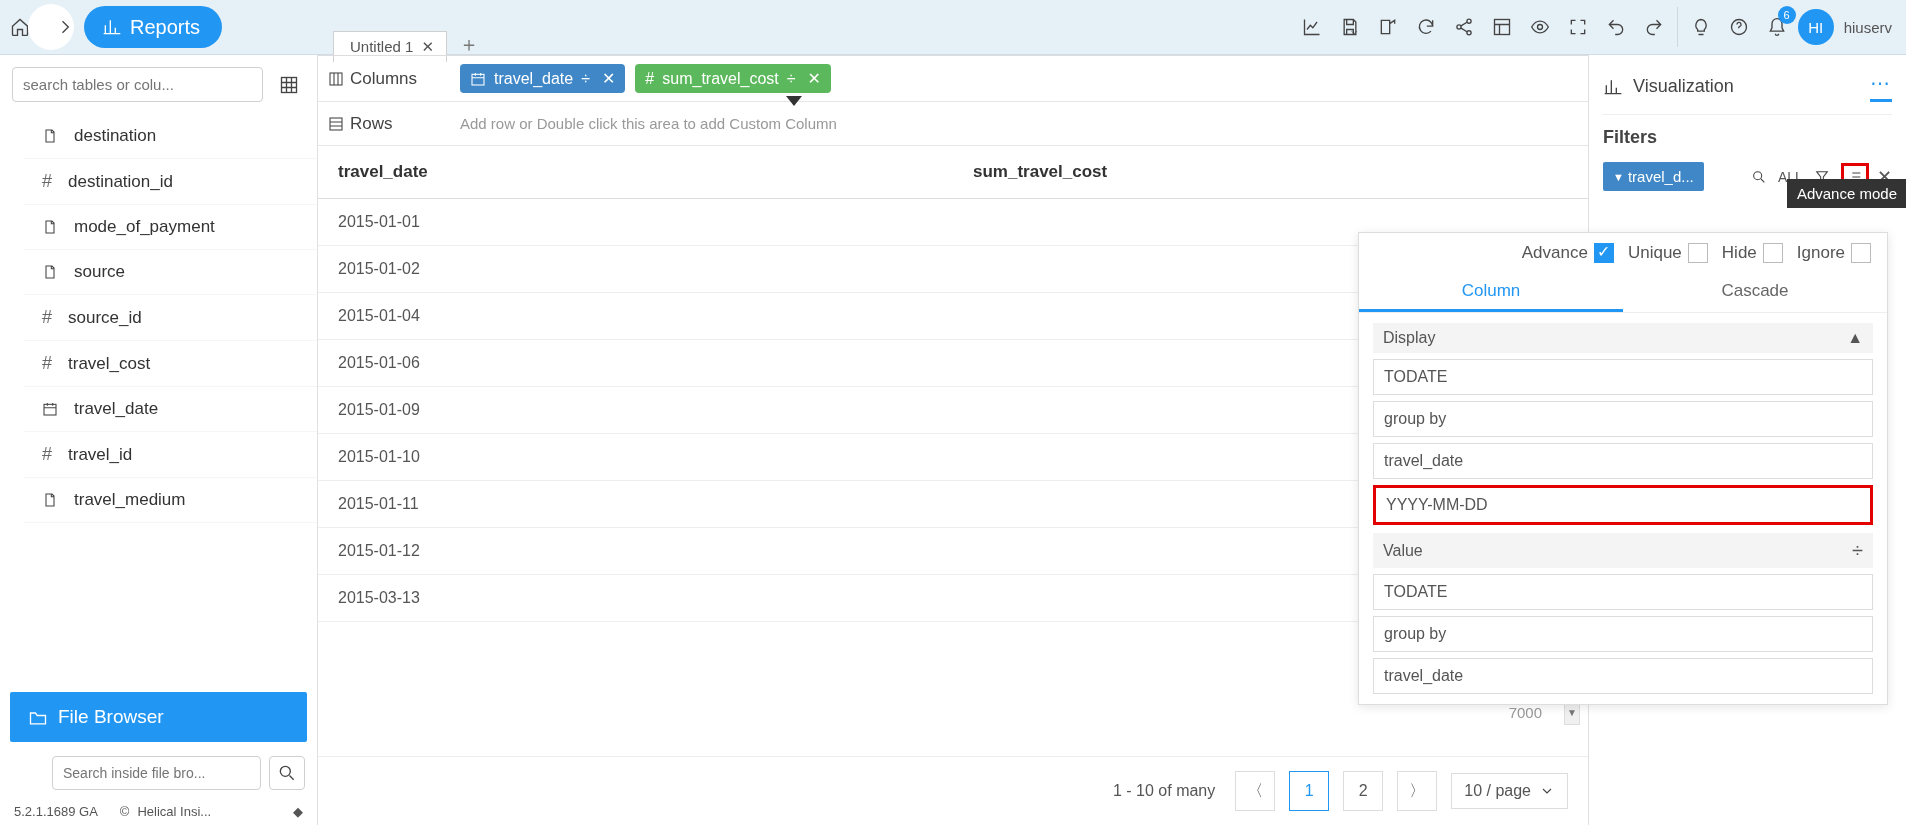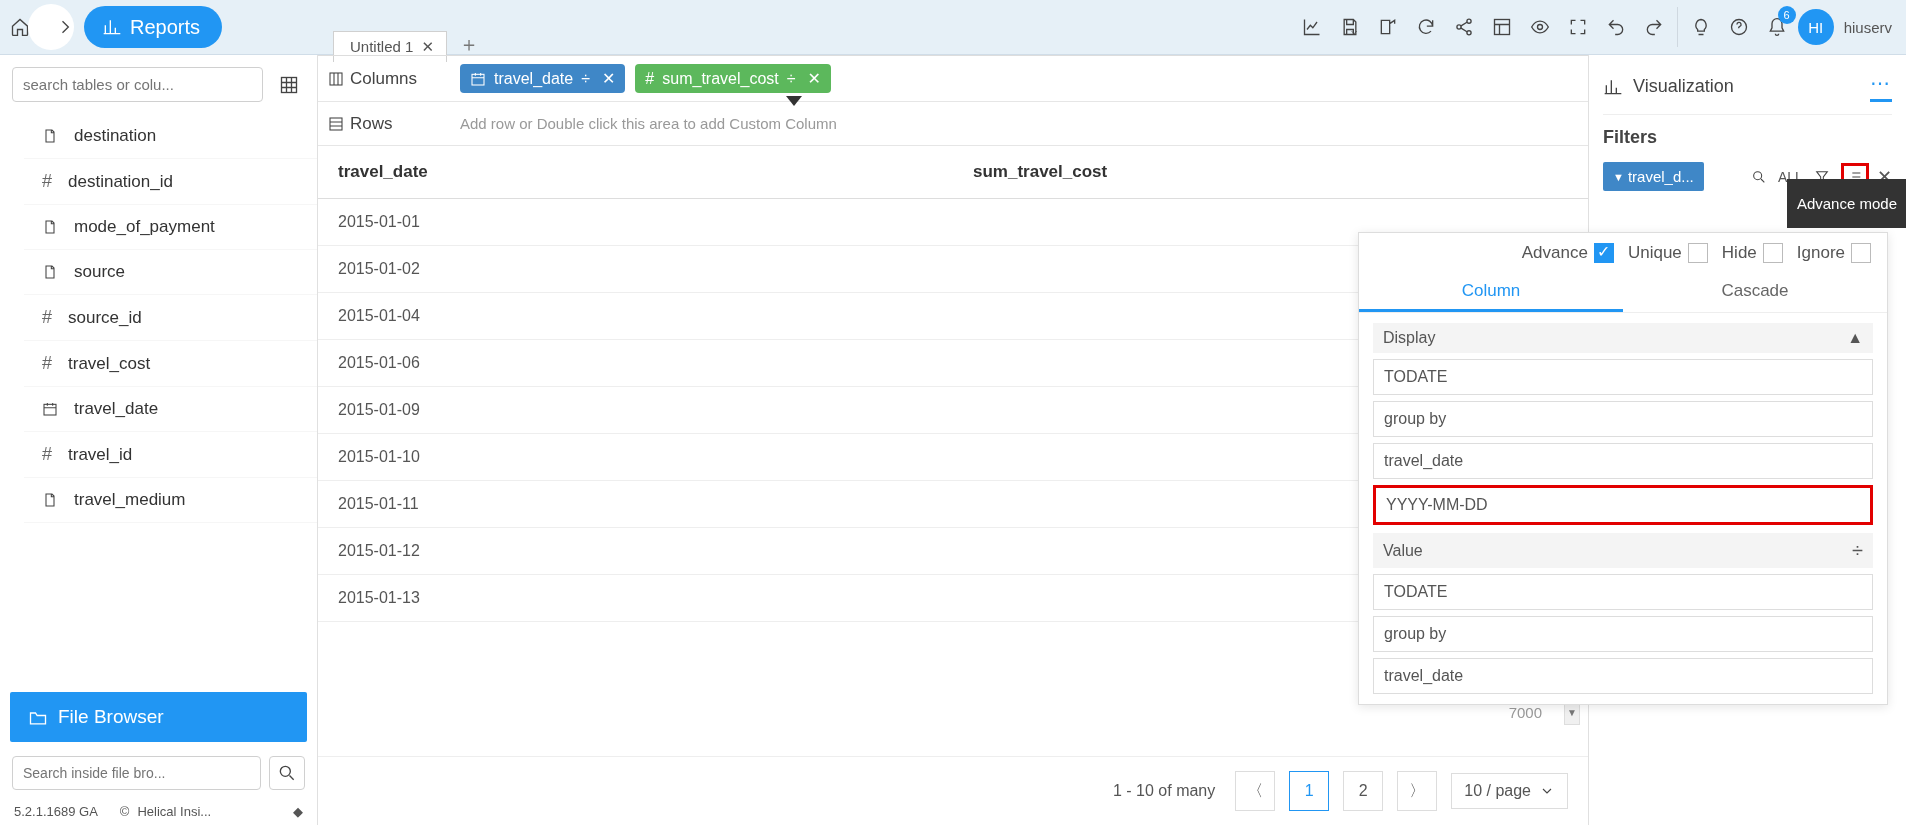--- a/index.html
+++ b/index.html
@@ -25,21 +25,21 @@
 .tabbar .tab-add { padding:4px 10px; color:#777; cursor:pointer; font-size:20px;}
 
 .main { display:flex; height:770px; }
 .sidebar { width:318px; border-right:1px solid #e0e0e0; display:flex; flex-direction:column; }
 .side-search { display:flex; padding:12px; gap:10px; align-items:center; }
 .side-search input { flex:1; border:1px solid #d0d0d0; border-radius:4px; padding:8px 10px; font-size:15px; color:#888; }
 .grid-btn { width:32px; height:32px; display:flex; align-items:center; justify-content:center; }
 .field-list { flex:1; overflow:auto; }
 .field-item { display:flex; align-items:center; gap:16px; padding:12px 18px; font-size:17px; color:#333; border-bottom:1px solid #f6f6f6; cursor:pointer;margin-left:24px; }
 .file-browser { background:#2196f3; color:#fff; padding:14px 18px; display:flex; align-items:flex-end; gap:10px; font-size:19px; margin:6px 10px; border-radius:2px; cursor:pointer;}
-.fb-search { display:flex; padding:8px 12px; gap:8px; }
+.fb-search { display:flex; padding:8px 12px; gap:8px;margin-left:40px; }
 .fb-search input { flex:1; border:1px solid #d0d0d0; border-radius:4px; padding:8px 10px; font-size:14px; color:#888; }
 .fb-search .sbtn { width:36px; display:flex; align-items:center; justify-content:center; border:1px solid #d0d0d0; border-radius:4px; }
 .version { font-size:13px; color:#555; padding:6px 14px; display:flex; align-items:center; gap:8px; }
 
 .workspace { flex:1; display:flex; flex-direction:column; border-top:1px solid #ddd; position:relative;}
 .shelf { display:flex; align-items:center; min-height:44px; border-bottom:1px solid #e6e6e6; padding:8px 10px; gap:10px; }
 .shelf-label { display:flex; align-items:center; gap:6px; width:122px; font-size:17px; color:#444; }
 .pill { display:flex; align-items:center; gap:8px; padding:5px 10px; border-radius:4px; color:#fff; font-size:16px; }
 .pill-blue { background:#3f87c7; }
 .pill-green { background:#5cb85c; }
@@ -56,21 +56,21 @@
 .pager { display:flex; align-items:center; justify-content:flex-end; gap:14px; padding:14px 20px; border-top:1px solid #eee; }
 .pager-info { font-size:16px; color:#555; margin-right:6px;}
 .pbtn { min-width:40px; height:40px; border:1px solid #ddd; display:flex; align-items:center; justify-content:center; font-size:16px; color:#555; cursor:pointer;}
 .pbtn.active { border-color:#2196f3; color:#2196f3; }
 .perpage { border:1px solid #ddd; padding:8px 12px; font-size:16px; color:#555; display:flex; align-items:center; gap:8px;}
 
 .rightpanel { width:318px; border-left:1px solid #e0e0e0; padding:10px 14px; position:relative; }
 .viz-head { display:flex; align-items:center; gap:10px; font-size:18px; color:#444; padding:6px 0 12px; border-bottom:1px solid #eee;}
 .viz-head .dots { margin-left:auto; color:#2196f3; font-size:20px; letter-spacing:2px; border-bottom:3px solid #2196f3; padding-bottom:4px;}
 .filters-head { display:flex; align-items:center; padding:12px 0 8px; font-size:18px; font-weight:700; color:#444;}
-.adv-tooltip { position:absolute; top:124px; right:-1px; background:#333; color:#fff; font-size:15px; padding:16px 10px; z-index:5;}
+.adv-tooltip { position:absolute; top:124px; right:-1px; background:#333; color:#fff; font-size:15px; padding:6px 10px; z-index:5;}
 .filter-chip { background:#3f87c7; color:#fff; padding:6px 10px; font-size:15px; display:inline-flex; align-items:center; gap:4px; border-radius:2px; }
 .filter-row { display:flex; align-items:center; gap:8px; margin-top:6px;}
 .filter-row .spacer { flex:1; }
 .f-icon { width:22px; height:22px; display:flex; align-items:center; justify-content:center; color:#555; }
 .all-txt { font-size:14px; color:#555; }
 .redbox { border:3px solid #e20000; padding:0; }
 .filter-x { color:#555; font-size:18px; }
 
 .popup { position:absolute; right:18px; top:232px; width:530px; background:#fff; border:1px solid #ddd; box-shadow:0 2px 10px rgba(0,0,0,0.1); z-index:4; }
 .popup-row1 { display:flex; align-items:center; justify-content:flex-end; gap:14px; padding:10px 16px; font-size:17px; color:#555;}
@@ -364,21 +364,21 @@
           </div>
           <div class="trow">
             <div class="td">2015-01-11</div>
             <div class="td"></div>
           </div>
           <div class="trow">
             <div class="td">2015-01-12</div>
             <div class="td"></div>
           </div>
           <div class="trow">
-            <div class="td">2015-01-13</div>
+            <div class="td">2015-03-13</div>
             <div class="td"></div>
           </div>
         </div>
     </div>
 
     <div class="ghost">7000</div>
     <div class="slim-scroll">
       <div class="sarrow">▲</div>
       <div style="height:70px"></div>
       <div class="sarrow">▼</div>

